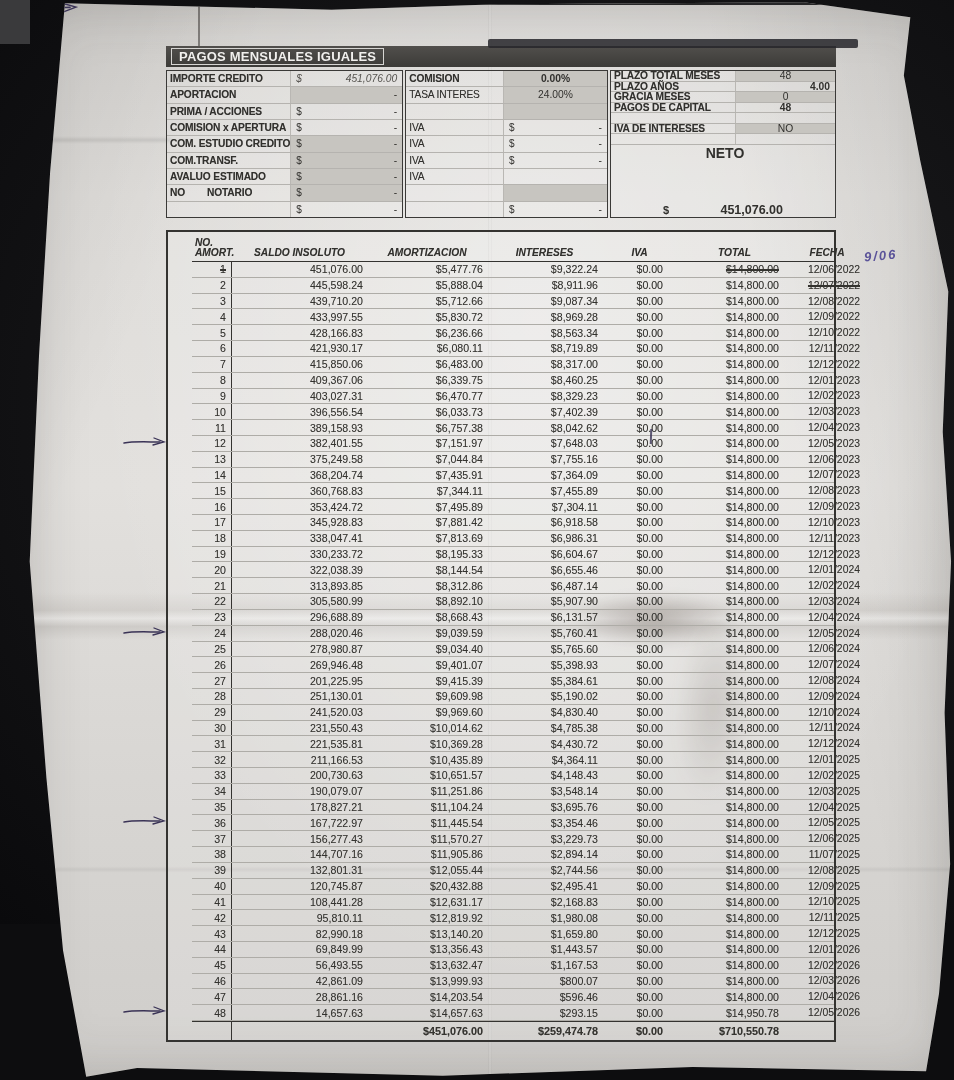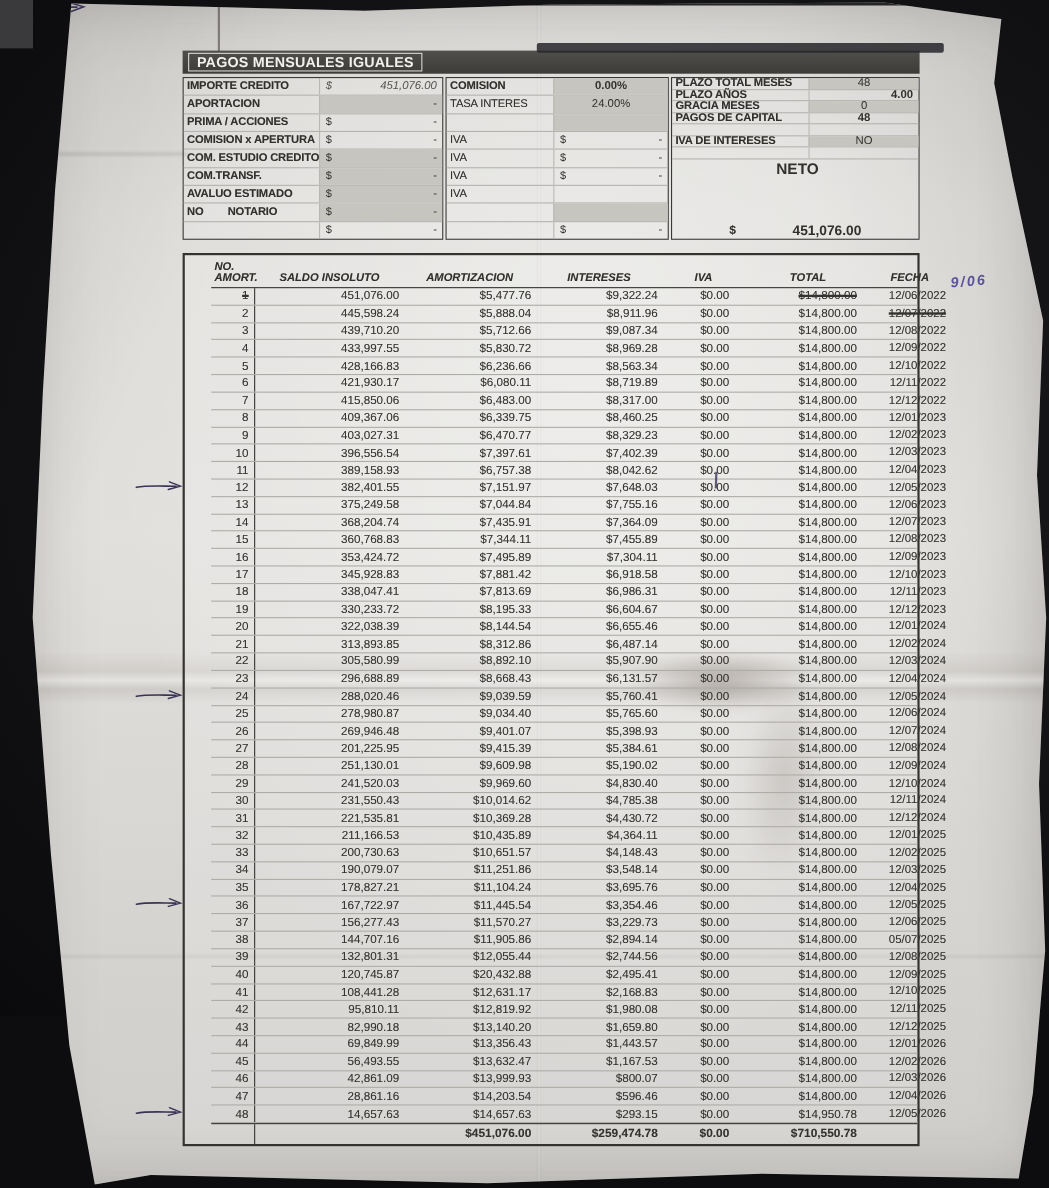--- a/index.html
+++ b/index.html
@@ -403,21 +403,21 @@
               <span class="tcell c-saldo">403,027.31</span>
               <span class="tcell c-amort">$6,470.77</span>
               <span class="tcell c-interes">$8,329.23</span>
               <span class="tcell c-iva">$0.00</span>
               <span class="tcell c-total">$14,800.00</span>
               <span class="tcell c-fecha">12/02/2023</span>
             </div>
             <div class="trow grid7">
               <span class="tcell c-no">10</span>
               <span class="tcell c-saldo">396,556.54</span>
-              <span class="tcell c-amort">$7,397.61</span>
+              <span class="tcell c-amort">$6,033.73</span>
               <span class="tcell c-interes">$7,402.39</span>
               <span class="tcell c-iva">$0.00</span>
               <span class="tcell c-total">$14,800.00</span>
               <span class="tcell c-fecha">12/03/2023</span>
             </div>
             <div class="trow grid7">
               <span class="tcell c-no">11</span>
               <span class="tcell c-saldo">389,158.93</span>
               <span class="tcell c-amort">$6,757.38</span>
               <span class="tcell c-interes">$8,042.62</span>
@@ -659,21 +659,21 @@
               <span class="tcell c-total">$14,800.00</span>
               <span class="tcell c-fecha">12/06/2025</span>
             </div>
             <div class="trow grid7">
               <span class="tcell c-no">38</span>
               <span class="tcell c-saldo">144,707.16</span>
               <span class="tcell c-amort">$11,905.86</span>
               <span class="tcell c-interes">$2,894.14</span>
               <span class="tcell c-iva">$0.00</span>
               <span class="tcell c-total">$14,800.00</span>
-              <span class="tcell c-fecha">05/07/2025</span>
+              <span class="tcell c-fecha">11/07/2025</span>
             </div>
             <div class="trow grid7">
               <span class="tcell c-no">39</span>
               <span class="tcell c-saldo">132,801.31</span>
               <span class="tcell c-amort">$12,055.44</span>
               <span class="tcell c-interes">$2,744.56</span>
               <span class="tcell c-iva">$0.00</span>
               <span class="tcell c-total">$14,800.00</span>
               <span class="tcell c-fecha">12/08/2025</span>
             </div>

